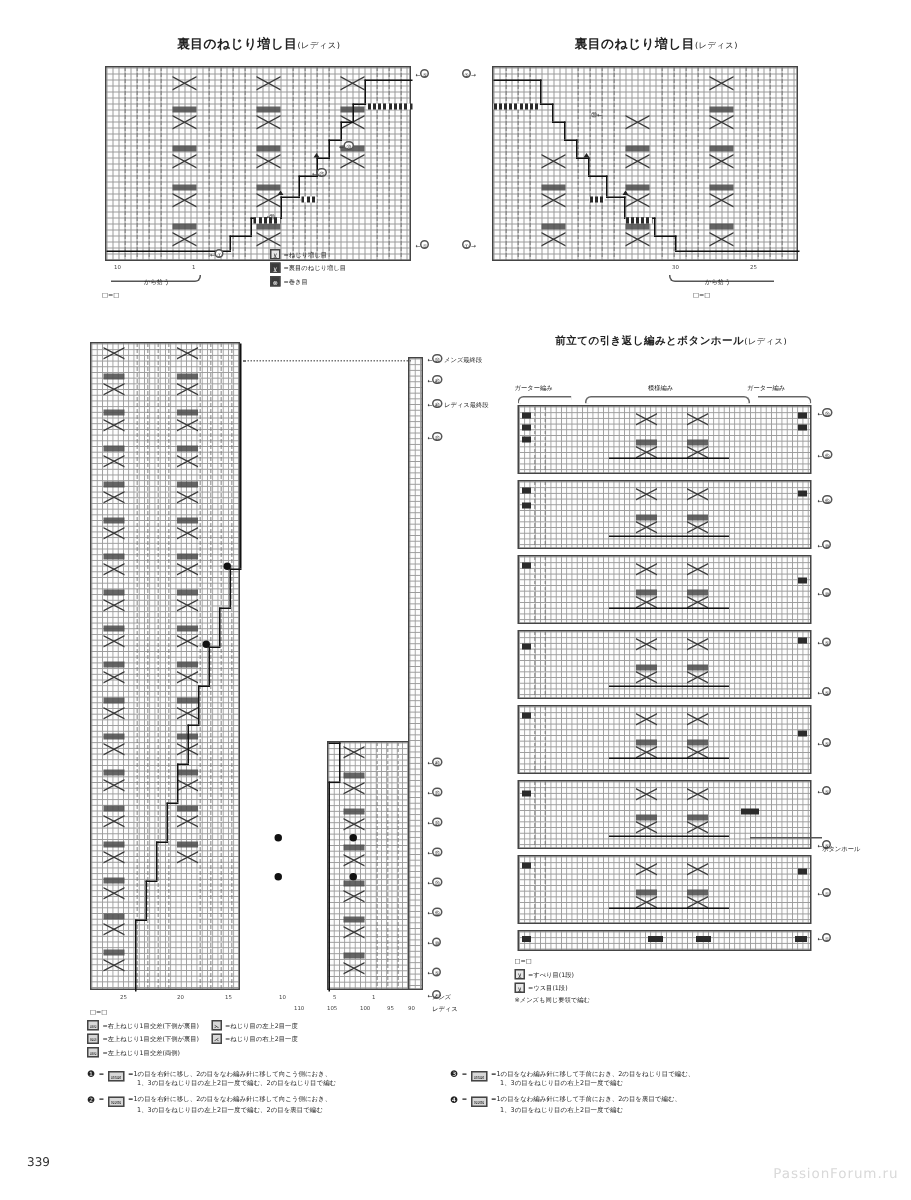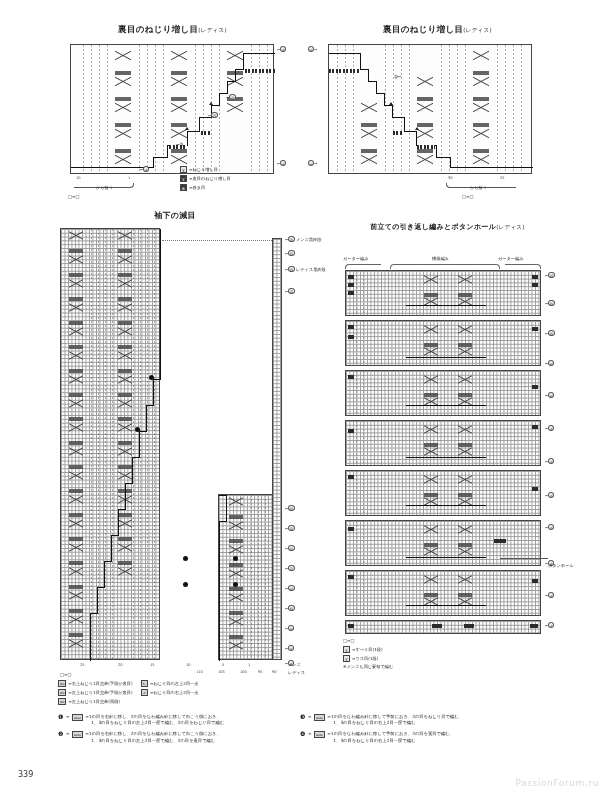--- a/index.html
+++ b/index.html
@@ -303,23 +303,20 @@
     <div class="legend-row">
       <span class="sym dark" style="color:#fff">⊻</span>
       <span class="tiny">=裏目のねじり増し目</span>
     </div>
     <div class="legend-row">
       <span class="sym dark" style="color:#fff">⊗</span>
       <span class="tiny">=巻き目</span>
     </div>
   </div>
 
-  <div style="position:absolute;left:60px;top:210px;width:230px;">
-    <div class="ttl" style="font-size:8px">袖下の減目</div>
-  </div>
 
   <div class="grid g35" style="position:absolute;left:60px;top:228px;width:100px;height:432px;">
     <div class="pstripe" style="left:30px"></div>
       <div class="pstripe" style="left:37px"></div>
     <div class="pstripe" style="left:44px"></div>
       <div class="pstripe" style="left:51px"></div>
     <div class="pstripe" style="left:72px"></div>
       <div class="pstripe" style="left:79px"></div>
     <div class="pstripe" style="left:86px"></div>
       <div class="pstripe" style="left:93px"></div>

